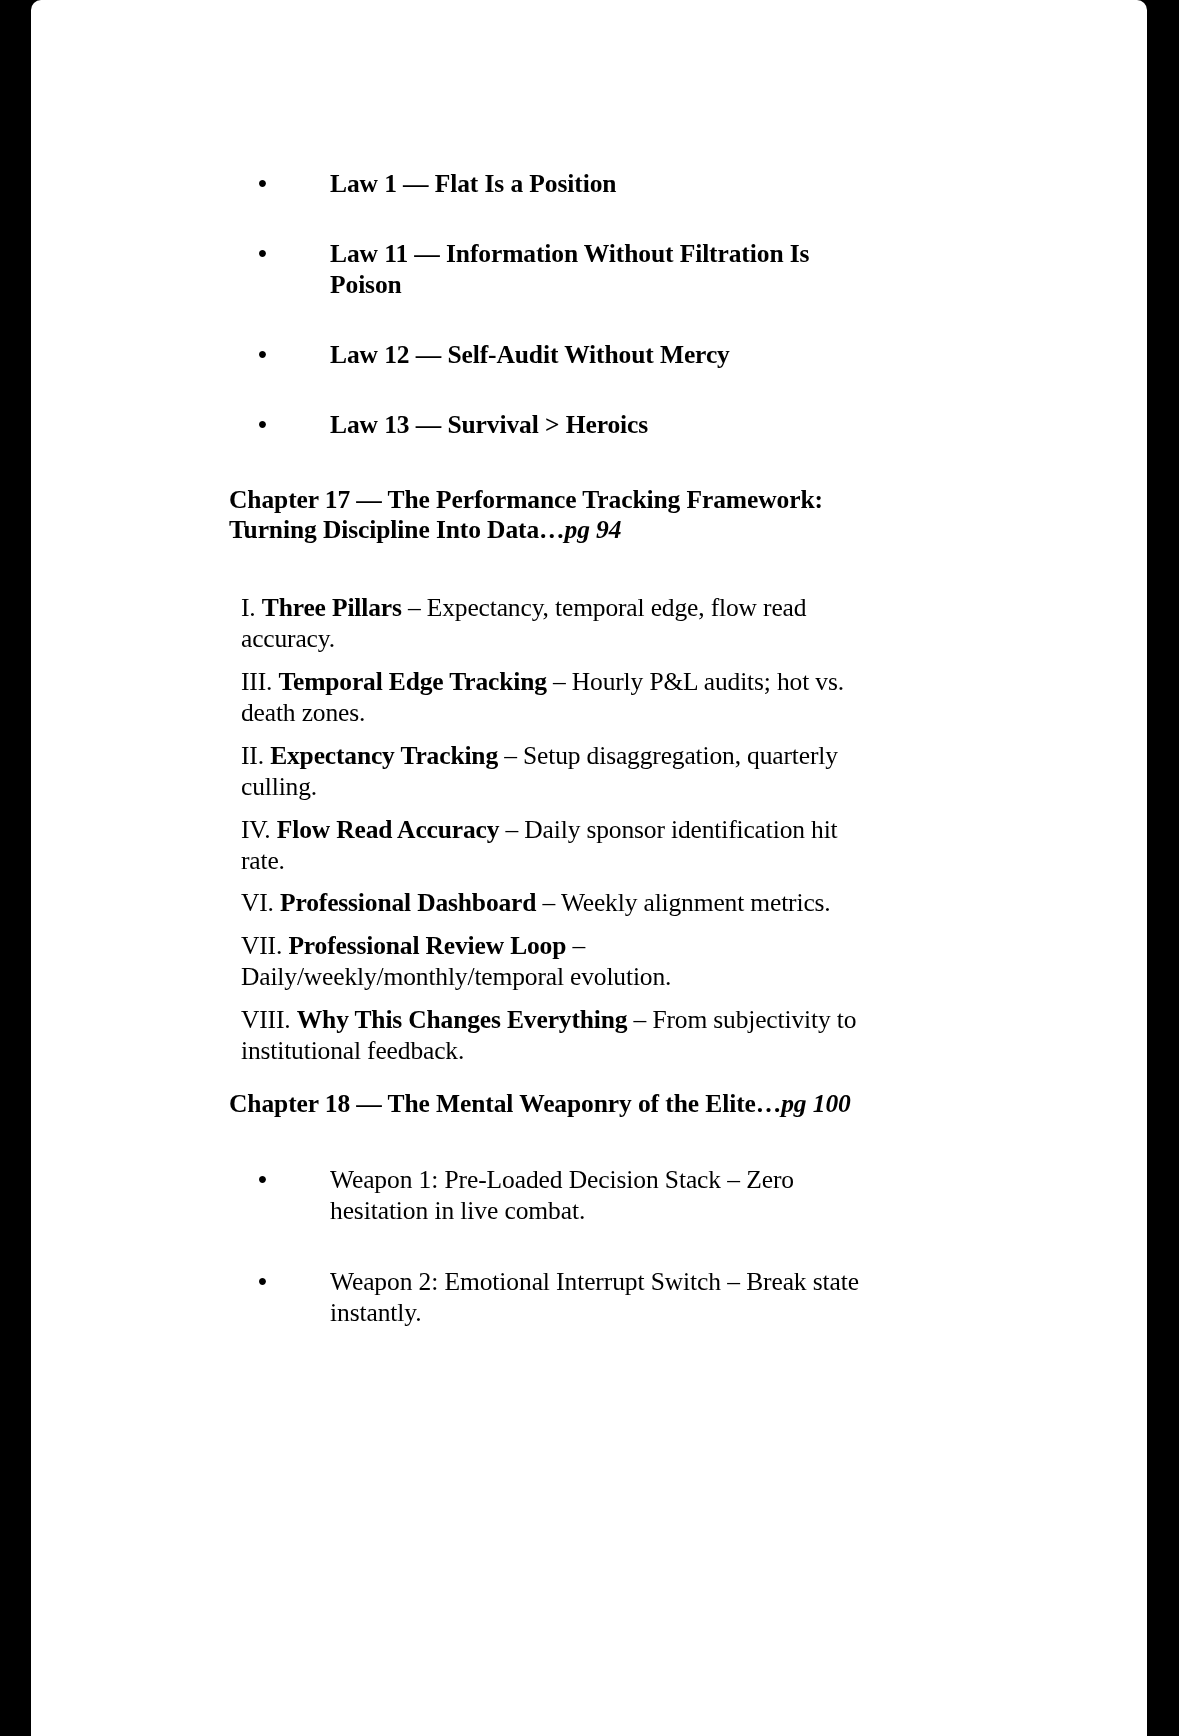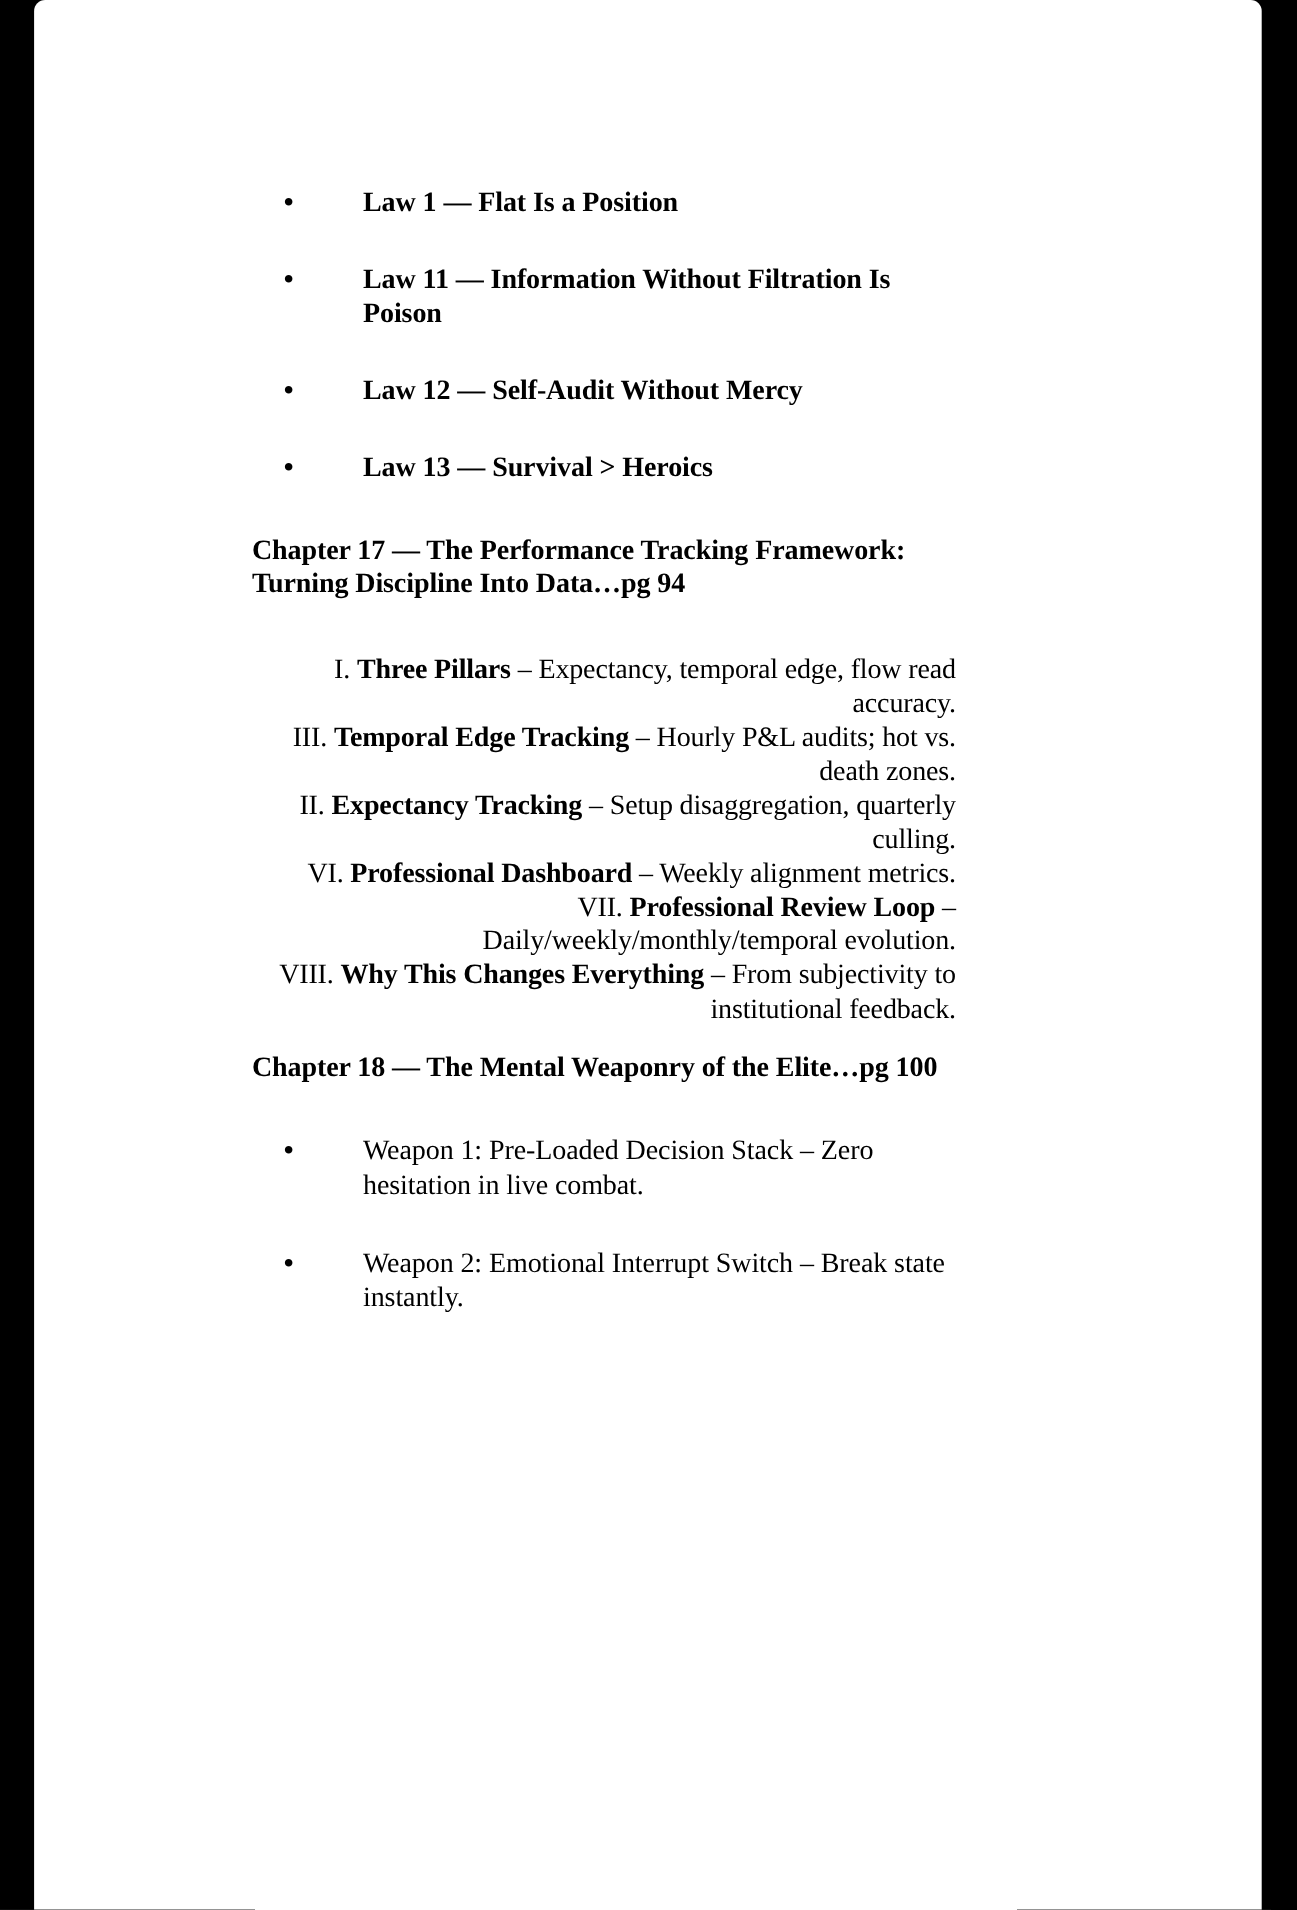--- a/index.html
+++ b/index.html
@@ -62,39 +62,39 @@
   .bullet-item:last-child { margin-bottom: 0; }
 
   
   .chapter-heading {
     font-size: 25.5px;
     font-weight: bold;
     line-height: 1.20;
     letter-spacing: -0.1px;
   }
   .chapter-heading .pg {
+    font-style: italic;
     font-weight: bold;
   }
   #chapter-17-heading { margin-top: 44px; }
   #chapter-18-heading { margin-top: 22px; }
 
   
   .outline-list {
     margin: 0;
     padding: 0;
     list-style: none;
     font-size: 25.5px;
     line-height: 1.215;
     letter-spacing: -0.15px;
   }
   #outline-block { margin-top: 47px; }
   .outline-item {
-    margin: 0;
+    margin: 12px;
     font-weight: normal;
-    text-align: right;
   }
   .outline-item .numeral { font-weight: normal; }
   .outline-item .term { font-weight: bold; }
   .outline-item .desc { font-weight: normal; }
 
   
   #weapon-list { margin-top: 44px; }
   .weapon-item {
     position: relative;
     padding-left: 101px;
@@ -155,20 +155,22 @@
 
     <div id="chapter-17-heading" class="chapter-heading"><span>Chapter 17 — The Performance Tracking Framework: Turning Discipline Into Data…</span><span class="pg">pg 94</span></div>
 
     <ol id="outline-block" class="outline-list">
       <li class="outline-item"><span class="numeral">I.</span>
         <span class="term">Three Pillars</span><span class="desc"> – Expectancy, temporal edge, flow read accuracy.</span></li>
       <li class="outline-item"><span class="numeral">III.</span>
         <span class="term">Temporal Edge Tracking</span><span class="desc"> – Hourly P&amp;L audits; hot vs. death zones.</span></li>
       <li class="outline-item"><span class="numeral">II.</span>
         <span class="term">Expectancy Tracking</span><span class="desc"> – Setup disaggregation, quarterly culling.</span></li>
+      <li class="outline-item"><span class="numeral">IV.</span>
+        <span class="term">Flow Read Accuracy</span><span class="desc"> – Daily sponsor identification hit rate.</span></li>
       <li class="outline-item"><span class="numeral">VI.</span>
         <span class="term">Professional Dashboard</span><span class="desc"> – Weekly alignment metrics.</span></li>
       <li class="outline-item"><span class="numeral">VII.</span>
         <span class="term">Professional Review Loop</span><span class="desc"> – Daily/weekly/monthly/temporal evolution.</span></li>
       <li class="outline-item"><span class="numeral">VIII.</span>
         <span class="term">Why This Changes Everything</span><span class="desc"> – From subjectivity to institutional feedback.</span></li>
     </ol>
 
     <div id="chapter-18-heading" class="chapter-heading"><span>Chapter 18 — The Mental Weaponry of the Elite…</span><span class="pg">pg 100</span></div>
 

